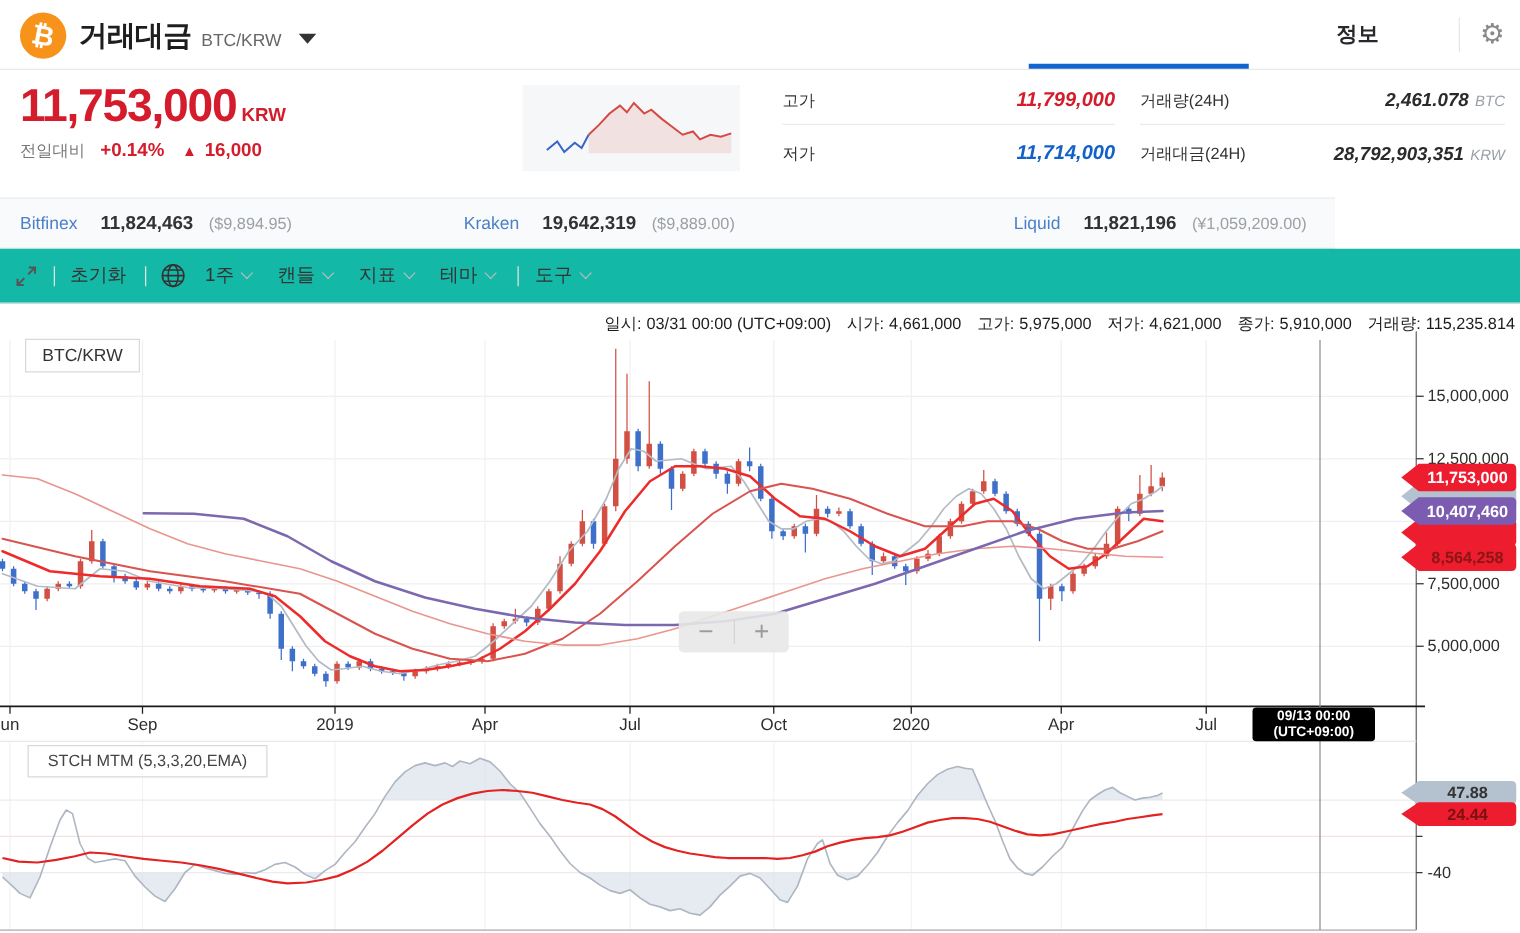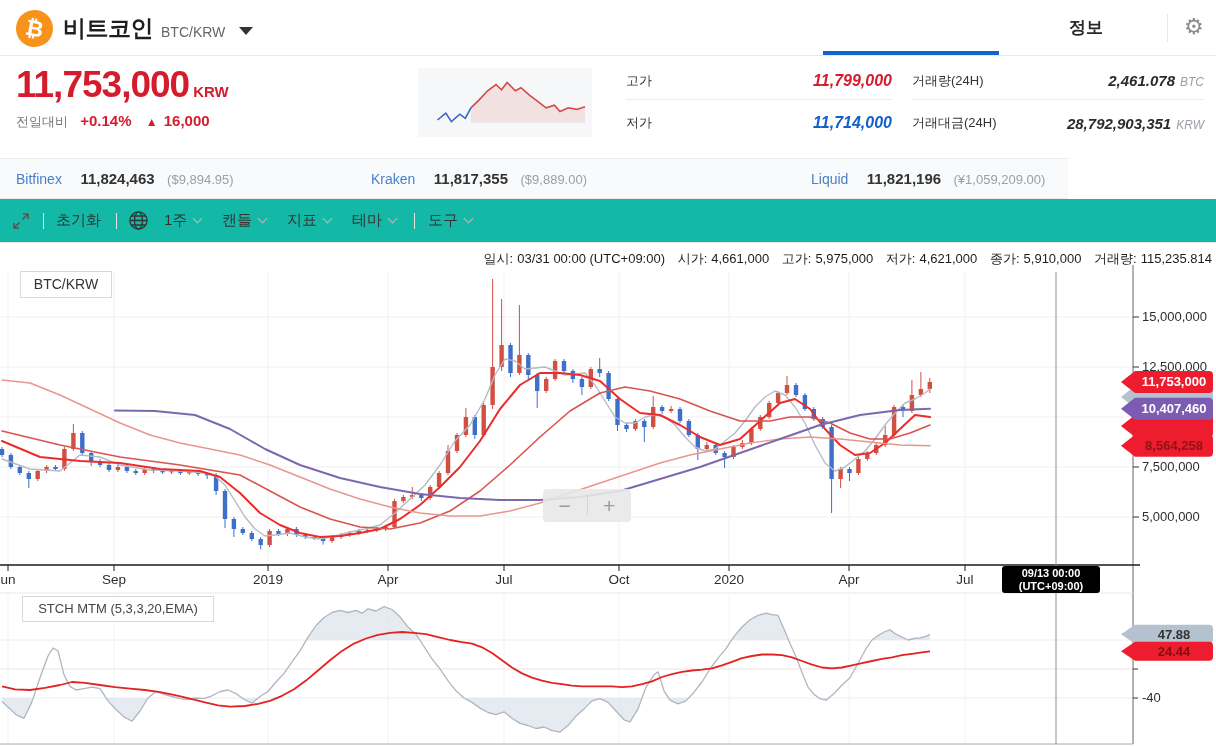--- a/index.html
+++ b/index.html
@@ -392,21 +392,21 @@
       <path d="M 1121 651.281 L 1135 641.781 L 1209 641.781 Q 1213 641.781 1213 645.781
       L 1213 656.781 Q 1213 660.781 1209 660.781 L 1135 660.781 Z" fill="#ed1c2e"></path>
       <text x="1174" y="655.781" font-size="13" fill="#7a1212" text-anchor="middle" font-weight="bold">24.44</text>
     </svg>
 
   <div class="header">
     <div class="header-left">
       <div class="coin-logo">
           <span>₿</span>
         </div>
-      <div class="coin-name">비트코인</div>
+      <div class="coin-name">거래대금</div>
       <div class="coin-pair">BTC/KRW</div>
       <div class="title-caret"></div>
     </div>
     <div class="tab-underline"></div>
     <div class="tab tab-info">정보</div>
     <div class="header-divider"></div>
     <div class="gear">⚙</div>
   </div>
 
   <div class="price-area">
@@ -443,21 +443,21 @@
   </div>
 
   <div class="exchange-bar">
     <div class="ex-item" style="left:16px;">
       <span class="ex-name">Bitfinex</span>
       <span class="ex-price">11,824,463</span>
       <span class="ex-conv">($9,894.95)</span>
     </div>
     <div class="ex-item" style="left:371px;">
       <span class="ex-name">Kraken</span>
-      <span class="ex-price">11,817,355</span>
+      <span class="ex-price">19,642,319</span>
       <span class="ex-conv">($9,889.00)</span>
     </div>
     <div class="ex-item" style="left:811px;">
       <span class="ex-name">Liquid</span>
       <span class="ex-price">11,821,196</span>
       <span class="ex-conv">(¥1,059,209.00)</span>
     </div>
   </div>
 
   <div class="toolbar">

